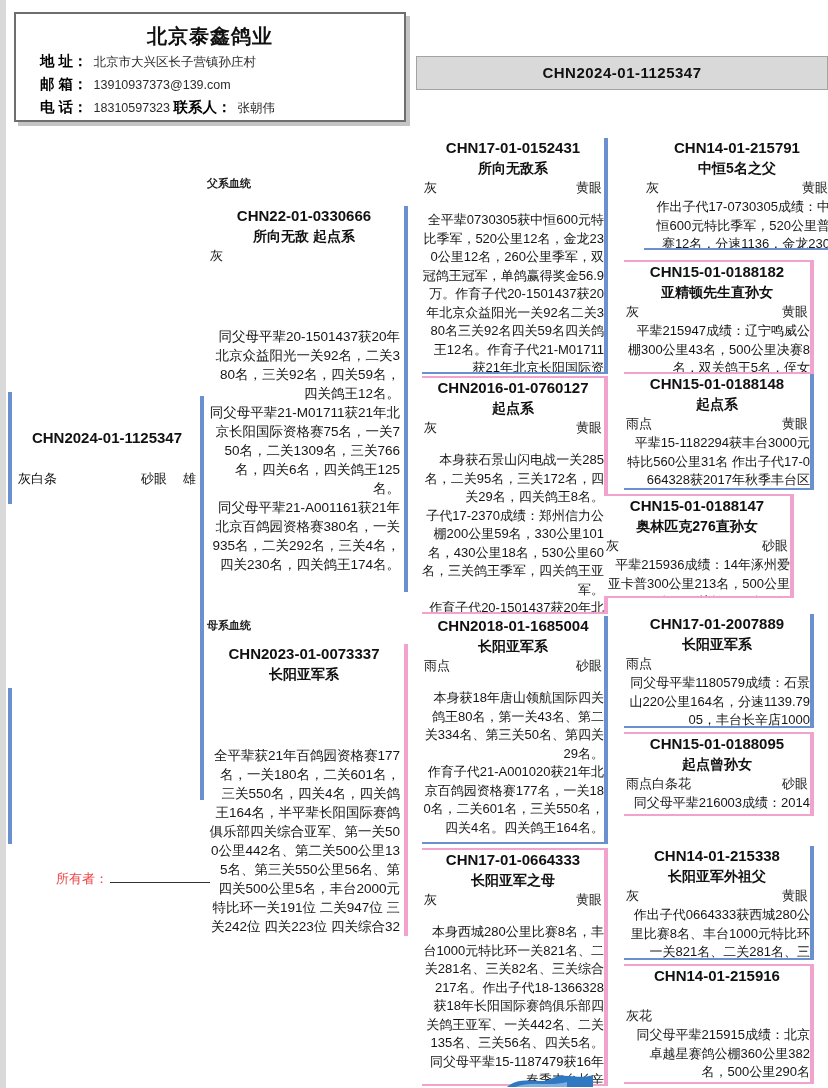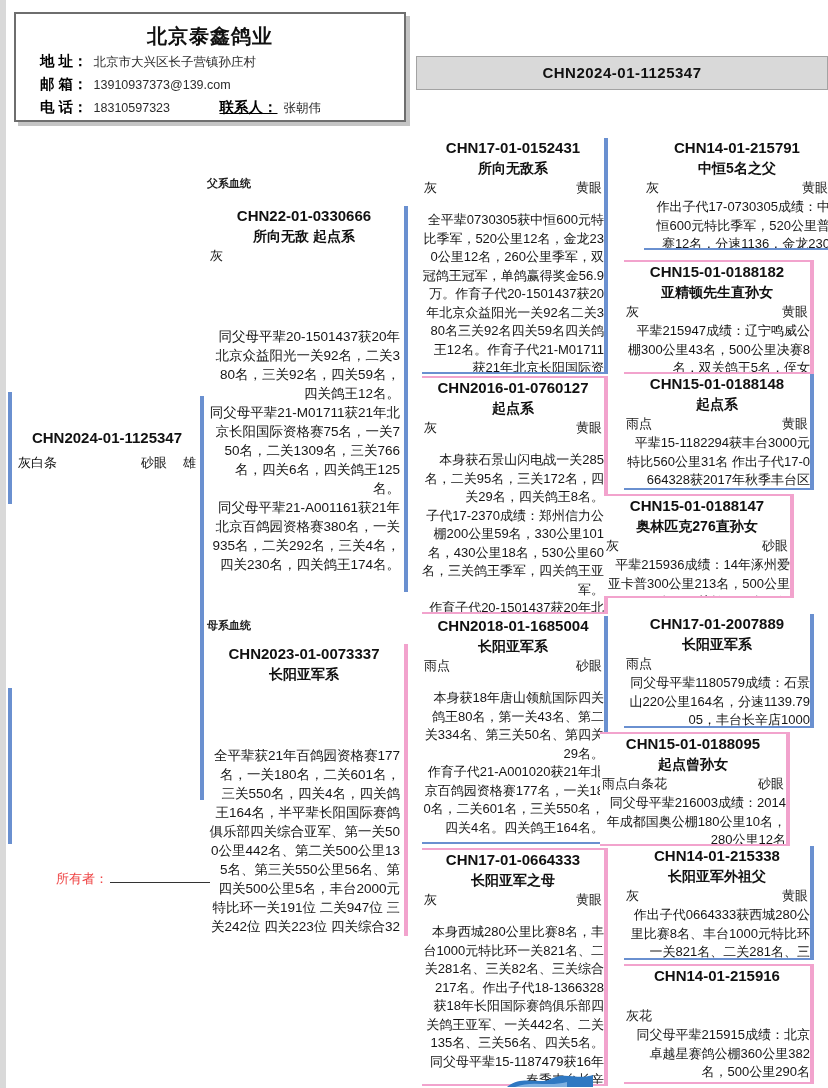--- a/index.html
+++ b/index.html
@@ -16,21 +16,21 @@
 
   
   .header-box{
     position:absolute;left:14px;top:12px;width:392px;height:110px;
     border:2px solid #6e6e6e;box-shadow:4px 4px 0 0 #c4c4c4;background:#fff;
     box-sizing:border-box;
   }
   .company-title{font-size:20px;font-weight:bold;text-align:center;margin-top:9px;letter-spacing:1px;}
   .hrow{margin:1px 0 0 24px;font-size:12.5px;color:#2b2b2b;line-height:21px;white-space:nowrap;}
   .hlabel{font-weight:bold;font-size:14.5px;color:#000;margin-right:6px;}
-  .hlabel.second{margin-left:46px;text-decoration:underline;}
+  .hlabel.second{}
 
   
   .ring-banner{
     position:absolute;left:416px;top:56px;width:412px;height:34px;
     background:#d9d9d9;border:1px solid #a3a3a3;box-sizing:border-box;
     font-size:15px;font-weight:bold;text-align:center;line-height:32px;letter-spacing:.5px;
   }
 
   
   .line-label{position:absolute;font-size:11px;font-weight:600;color:#222;}
@@ -48,21 +48,21 @@
   .f{border-right:4px solid var(--pink);border-bottom:2px solid var(--pink);border-top:2px solid var(--pink);}
   .g2{padding-right:4px;}
   .g2.m,.g2.f{border-bottom:none;border-top:none;}
   .g2 .body{margin-top:62px;font-size:13.5px;line-height:19px;}
   .g3 .body{margin-top:14px;}
   .g4 .body{margin-top:1px;}
 
   
   .main-bird{position:absolute;left:14px;top:428px;width:186px;}
   .main-bird .ring{font-weight:bold;font-size:15px;text-align:center;line-height:20px;}
-  .traits-main{display:flex;justify-content:space-between;margin-top:6px;font-size:13px;padding:0 4px;}
+  .traits-main{display:flex;justify-content:space-between;margin-top:22px;font-size:13px;padding:0 4px;}
   .traits-right{display:flex;gap:16px;}
 
   
   .vbar{position:absolute;width:4px;}
   .vbar.blue{background:var(--blue);}
 
   
   .owner-row{position:absolute;left:56px;top:869px;font-size:13px;color:#ef4444;}
   .owner-line{display:inline-block;width:100px;border-bottom:1.5px solid #333;height:13px;margin-left:2px;}
 
@@ -212,21 +212,21 @@
   <div class="bird g4 m" style="left:624px;top:614px;width:190px;height:114px;">
     <div class="ring">CHN17-01-2007889</div>
     <div class="strain">长阳亚军系</div>
     <div class="traits">
       <span>雨点</span>
       <span></span>
     </div>
     <div class="body">同父母平辈1180579成绩：石景山220公里164名，分速1139.7905，丰台长辛店1000</div>
   </div>
 
-  <div class="bird g4 f" style="left:600px;top:732px;width:190px;height:114px;">
+  <div class="bird g4 f" style="left:624px;top:732px;width:190px;height:84px;">
     <div class="ring">CHN15-01-0188095</div>
     <div class="strain">起点曾孙女</div>
     <div class="traits">
       <span>雨点白条花</span>
       <span>砂眼</span>
     </div>
     <div class="body">同父母平辈216003成绩：2014年成都国奥公棚180公里10名，280公里12名</div>
   </div>
 
   <div class="bird g4 m" style="left:624px;top:846px;width:190px;height:114px;">

